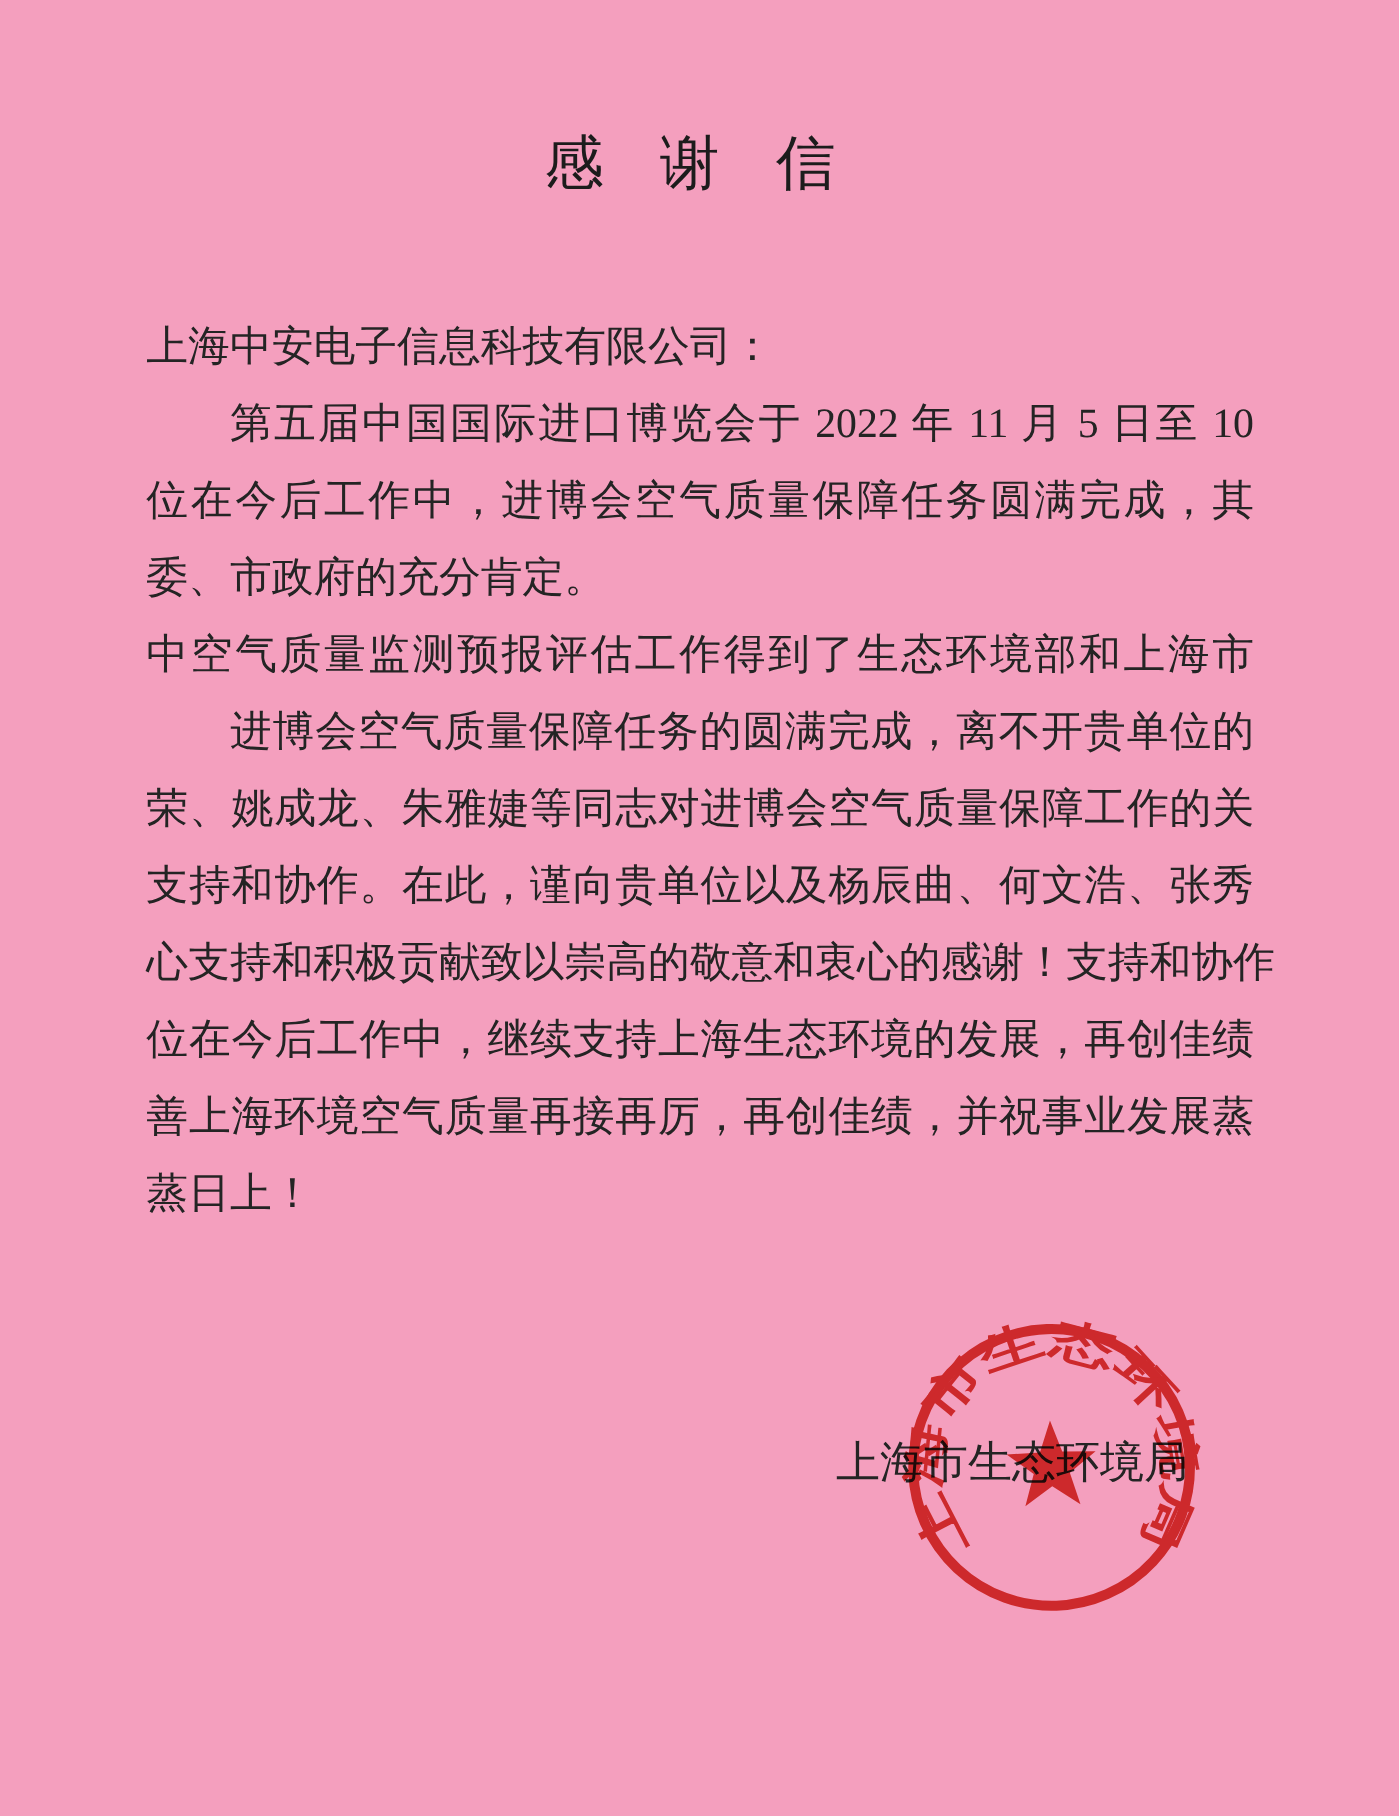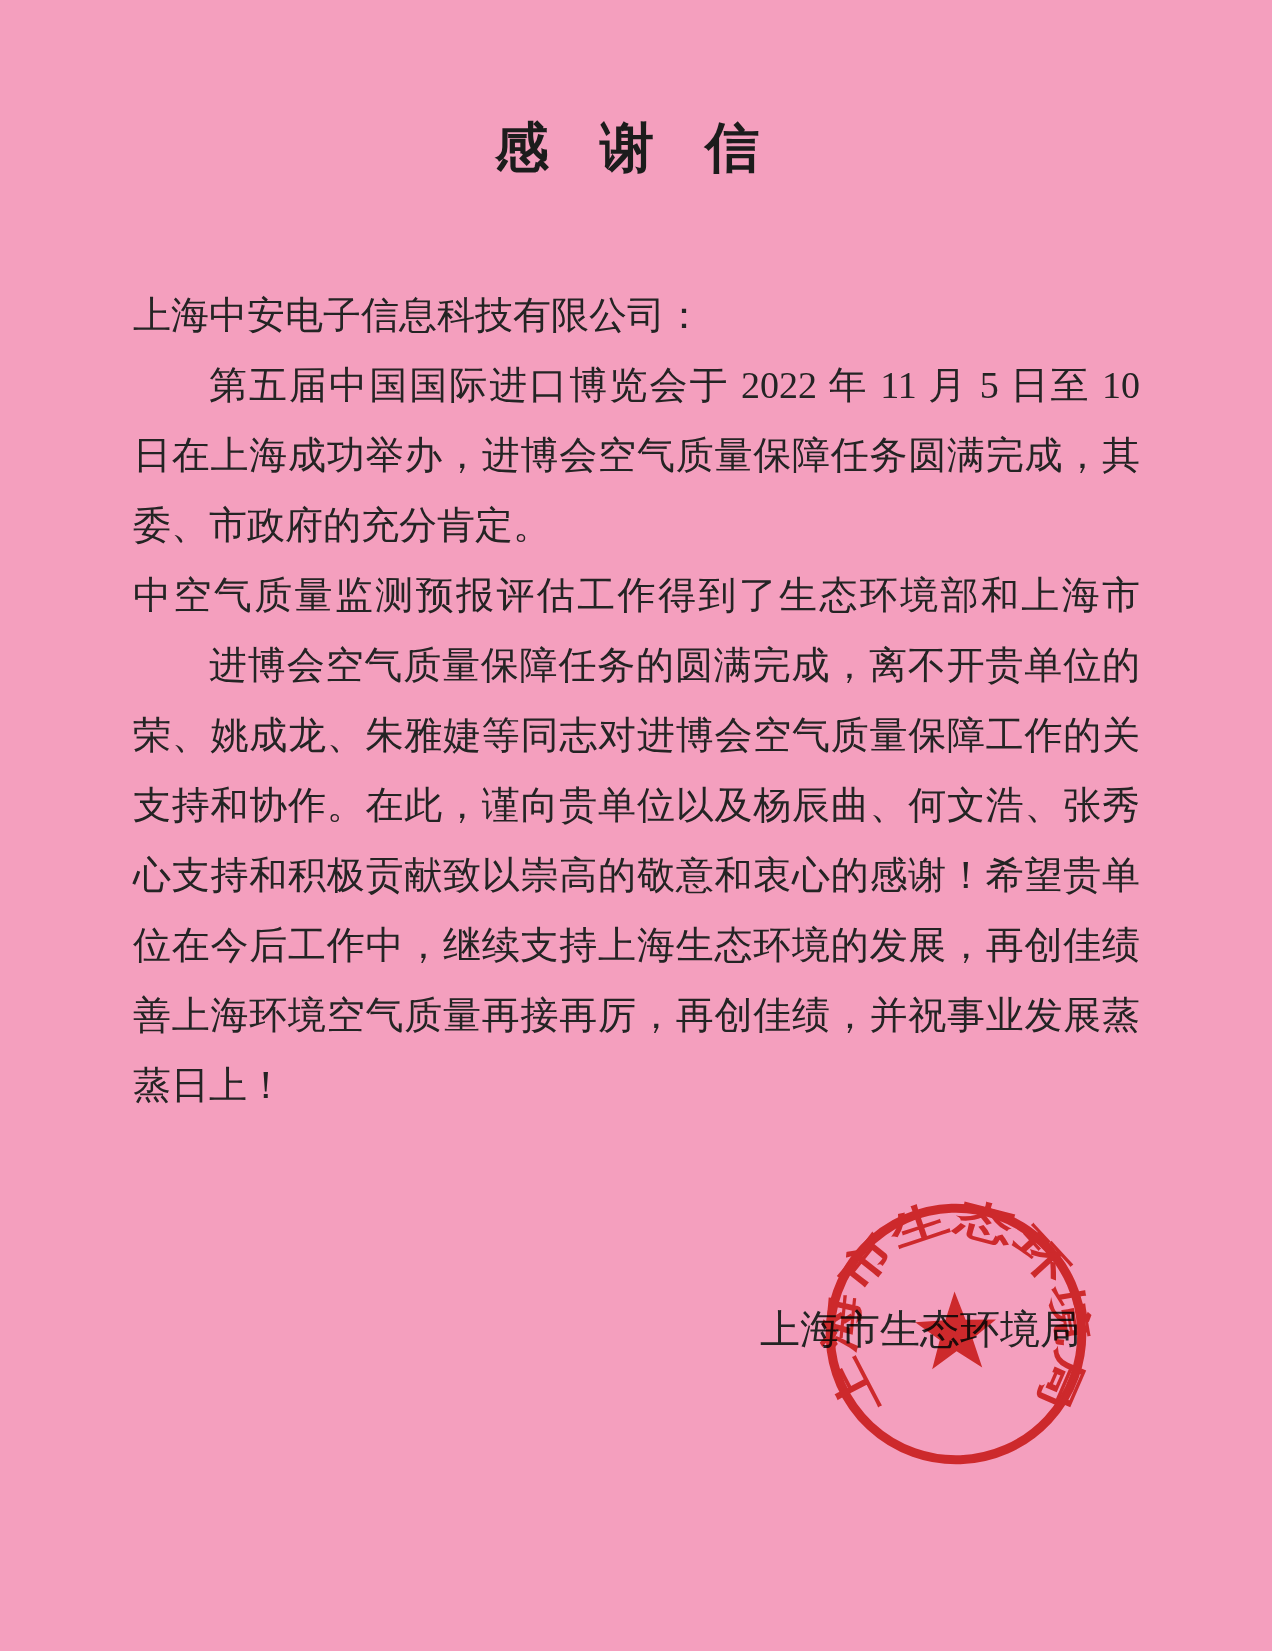--- a/index.html
+++ b/index.html
@@ -16,21 +16,21 @@
     color: #242424;
     overflow: hidden;
   }
   .title {
     position: absolute;
     top: 112px;
     left: 133px;
     width: 1007px;
     text-align: center;
     font-size: 54px;
-    font-weight: bold;
+    font-weight: normal;
     letter-spacing: 0.35em;
     color: #1c1c1c;
     white-space: nowrap;
   }
   .body-block {
     position: absolute;
     top: 280px;
     left: 133px;
     width: 1007px;
     font-size: 38px;
@@ -77,28 +77,28 @@
 <body>
 
 <div class="page">
 
   <div class="title">感 谢 信</div>
 
   <div class="body-block">
     <div class="line loose">上海中安电子信息科技有限公司：</div>
 
     <div class="line indent">第五届中国国际进口博览会于 2022 年 11 月 5 日至 10</div>
-    <div class="line">日在上海成功举办，进博会空气质量保障任务圆满完成，其</div>
+    <div class="line">位在今后工作中，进博会空气质量保障任务圆满完成，其</div>
     <div class="line loose">委、市政府的充分肯定。</div>
     <div class="line">中空气质量监测预报评估工作得到了生态环境部和上海市</div>
 
     <div class="line indent">进博会空气质量保障任务的圆满完成，离不开贵单位的</div>
     <div class="line">荣、姚成龙、朱雅婕等同志对进博会空气质量保障工作的关</div>
     <div class="line">支持和协作。在此，谨向贵单位以及杨辰曲、何文浩、张秀</div>
-    <div class="line">心支持和积极贡献致以崇高的敬意和衷心的感谢！希望贵单</div>
+    <div class="line">心支持和积极贡献致以崇高的敬意和衷心的感谢！支持和协作</div>
     <div class="line">位在今后工作中，继续支持上海生态环境的发展，再创佳绩</div>
     <div class="line">善上海环境空气质量再接再厉，再创佳绩，并祝事业发展蒸</div>
     <div class="line loose">蒸日上！</div>
   </div>
 
   <div class="signoff">
     <div class="sig-line">上海市生态环境局</div>
   </div>
 
   <svg class="seal" viewBox="0 0 280 280">

